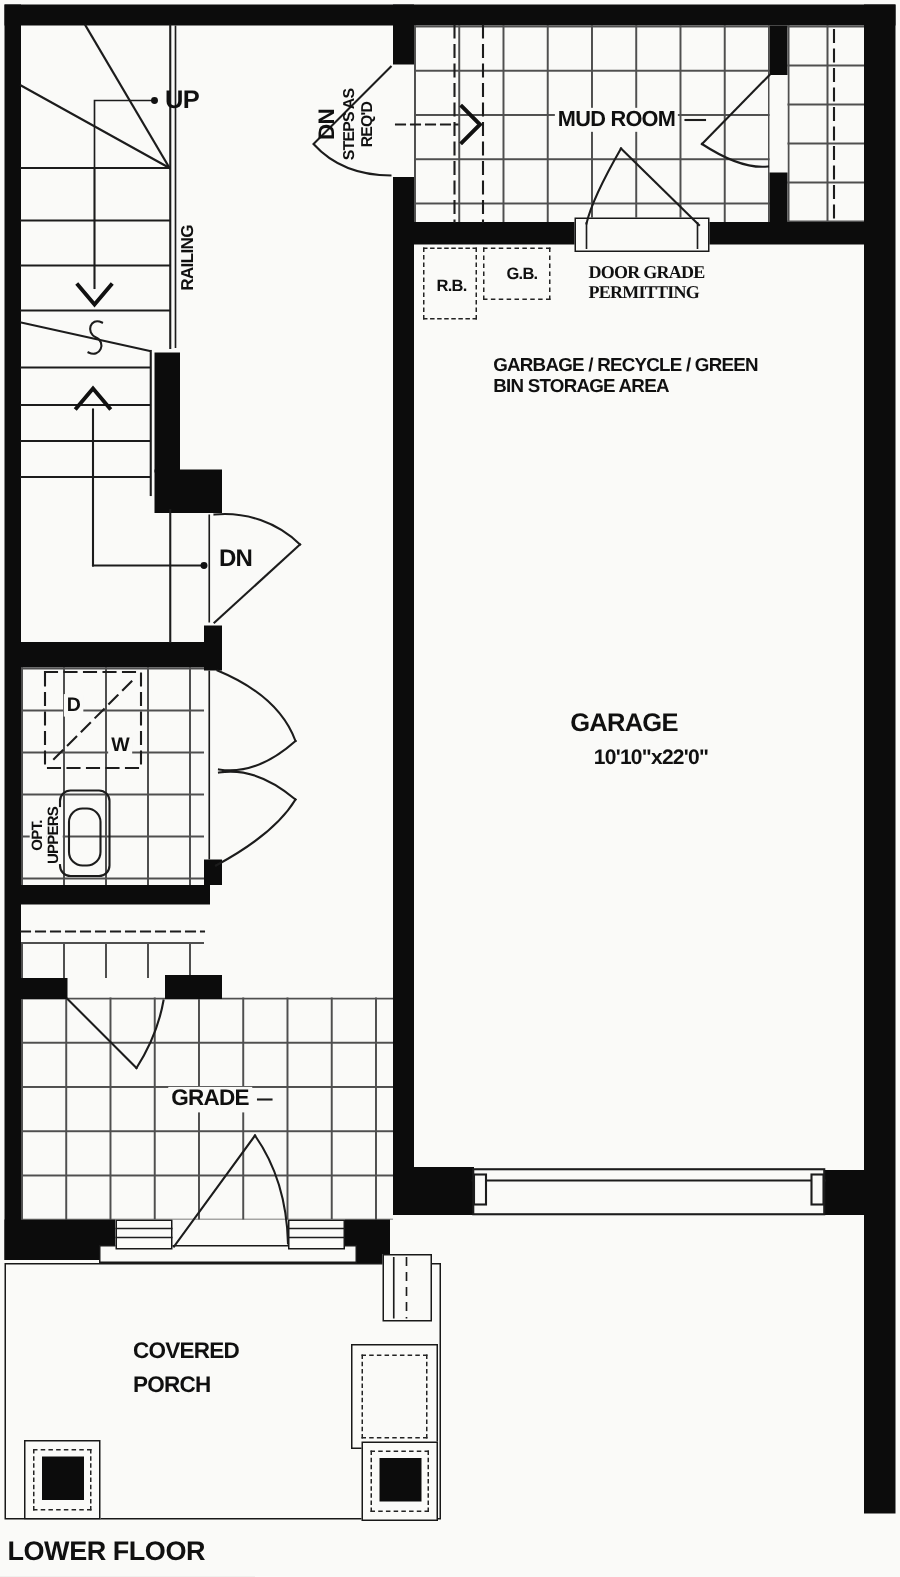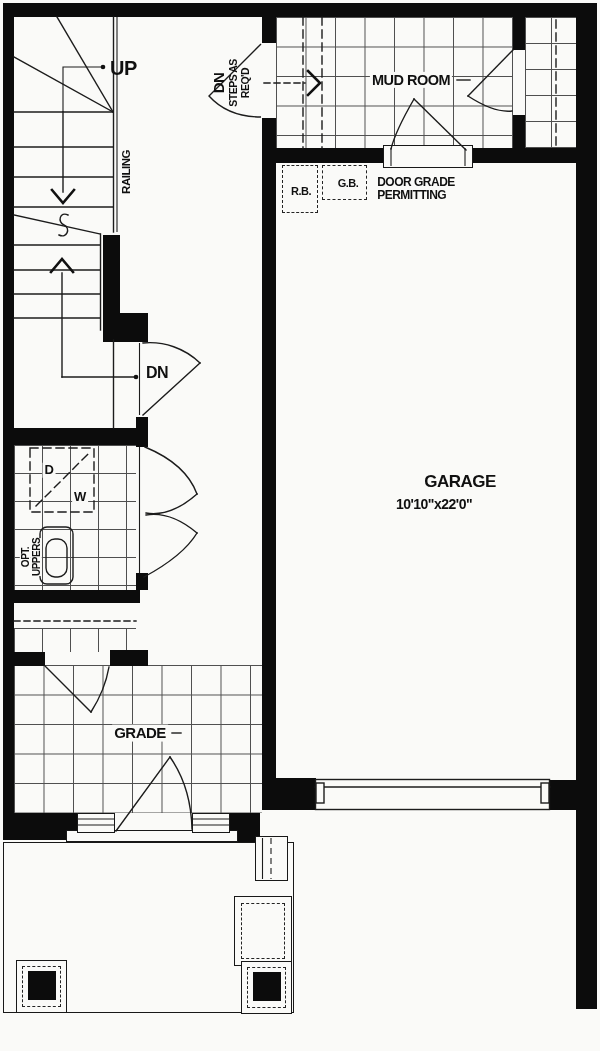--- a/index.html
+++ b/index.html
@@ -171,37 +171,46 @@
       <line class="ln" x1="315" y1="787" x2="550" y2="787"></line>
       <rect class="wfill" x="316" y="783" width="8" height="20"></rect>
       <rect class="wfill" x="541" y="783" width="8" height="20"></rect>
     </g>
     <g>
       <line class="lnth" x1="262.5" y1="838" x2="262.5" y2="879"></line>
       <line class="lnth dash2" x1="271" y1="838" x2="271" y2="879"></line>
     </g>
   </svg>
 
-  <div class="lbl" style="left:110px;top:57px;font-size:20px;">UP</div>
+  <div class="lbl" style="left:110px;top:57px;font-size:17px;">UP</div>
   <div class="lbl rot halo" style="left:126px;top:172px;font-size:11.5px;">RAILING</div>
   <div class="lbl rot" style="left:231px;top:83px;">
     <div style="font-size:15px;">DN</div>
     <div style="font-size:10.5px;">STEPS AS</div>
     <div style="font-size:10.5px;">REQ'D</div>
   </div>
   <div class="lbl ctr halo" style="left:411px;top:80px;font-size:14.5px;">MUD ROOM</div>
-  <div class="lbl ctr" style="left:416px;top:189px;">
+  <div class="lbl ctr" style="left:431px;top:189px;font-family:Liberation Serif, serif;">
     <div style="font-size:12px;">DOOR GRADE</div>
     <div style="font-size:12px;">PERMITTING</div>
   </div>
-  <div class="lbl ctr" style="left:460px;top:482px;font-size:17px;">GARAGE</div>
+  <div class="lbl ctr" style="left:417px;top:250px;">
+    <div style="font-size:12.5px;">GARBAGE / RECYCLE / GREEN</div>
+    <div style="font-size:12.5px;">BIN STORAGE AREA</div>
+  </div>
+  <div class="lbl ctr" style="left:416px;top:482px;font-size:17px;">GARAGE</div>
   <div class="lbl ctr" style="left:434px;top:505px;font-size:14px;">10'10"x22'0"</div>
   <div class="lbl" style="left:146px;top:364px;font-size:16px;">DN</div>
   <div class="lbl ctr halo" style="left:49px;top:470px;font-size:13px;">D</div>
   <div class="lbl ctr halo" style="left:80px;top:497px;font-size:13px;">W</div>
   <div class="lbl rot" style="left:31px;top:557px;">
     <div style="font-size:10px;background:var(--bg,#fafaf8);">OPT.</div>
     <div style="font-size:10px;background:var(--bg,#fafaf8);">UPPERS</div>
   </div>
   <div class="lbl ctr" style="left:301px;top:191px;font-size:11px;">R.B.</div>
   <div class="lbl ctr" style="left:348px;top:183px;font-size:11px;">G.B.</div>
   <div class="lbl ctr halo" style="left:140px;top:733px;font-size:15px;">GRADE</div>
+  <div class="lbl ctr" style="left:124px;top:912px;">
+    <div style="font-size:15px;line-height:23px;">COVERED</div>
+    <div style="font-size:15px;line-height:23px;">PORCH</div>
+  </div>
+  <div class="lbl" style="left:5px;top:1024px;font-size:18px;letter-spacing:-0.3px;">LOWER FLOOR</div>
 </div>
 
 </body></html>

